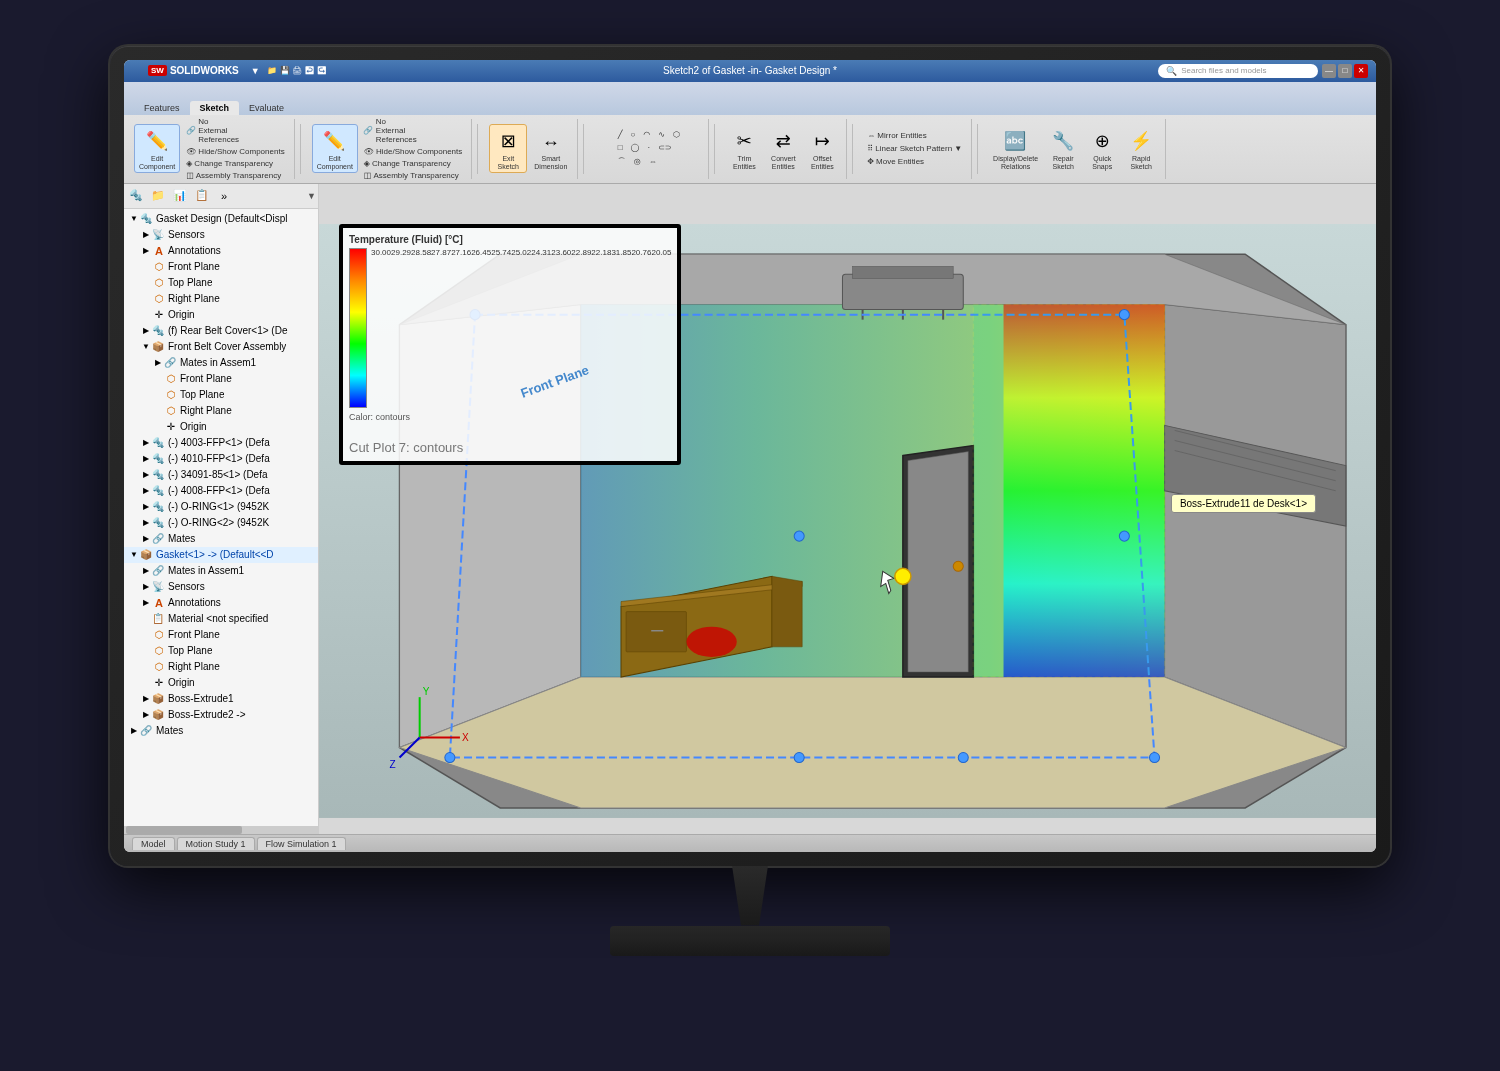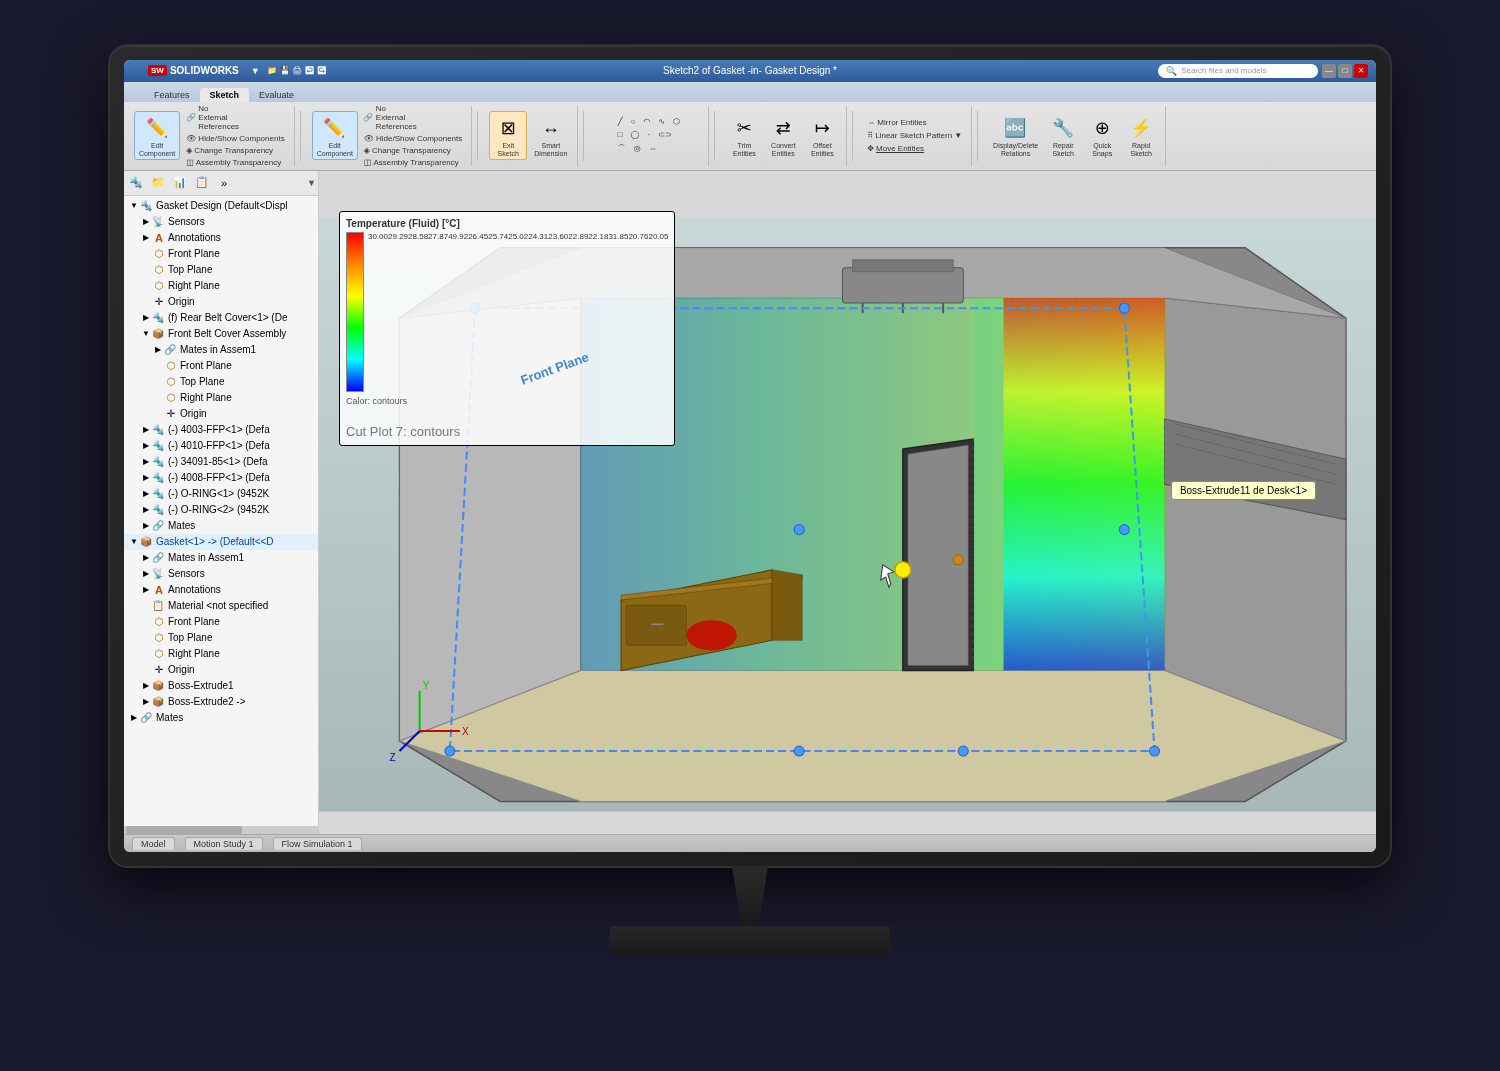--- a/index.html
+++ b/index.html
@@ -134,23 +134,23 @@
     
     .ribbon {
       background: linear-gradient(to bottom, #e8e8e8, #d8d8d8);
       border-bottom: 1px solid #aaa;
       flex-shrink: 0;
     }
 
     .ribbon-tabs {
       display: flex;
       background: linear-gradient(to bottom, #d0d8e8, #b8c8de);
-      height: 20px;
+      height: 33px;
       align-items: flex-end;
-      padding: 0 20px;
+      padding: 0 10px;
     }
 
     .ribbon-tab {
       padding: 2px 10px;
       font-size: 9px;
       cursor: pointer;
       border-radius: 3px 3px 0 0;
       color: #333;
     }
 
@@ -335,21 +335,21 @@
     }
 
     
     .color-legend {
       position: absolute;
       top: 40px;
       left: 20px;
       z-index: 20;
       background: rgba(255,255,255,0.85);
       padding: 6px;
-      border: 1px solid #000000;
+      border: 4px solid #000000;
       border-radius: 3px;
     }
 
     .legend-title {
       font-size: 10px;
       font-weight: bold;
       color: #333;
       margin-bottom: 3px;
     }
 
@@ -411,21 +411,21 @@
       padding: 0 8px;
       font-size: 9px;
       color: #333;
       gap: 8px;
       flex-shrink: 0;
     }
 
     .status-tabs {
       display: flex;
       align-items: center;
-      gap: 10px;
+      gap: 2px;
     }
 
     .status-tab {
       padding: 1px 8px;
       background: #d8d8d8;
       border: 1px solid #aaa;
       border-bottom: none;
       font-size: 9px;
       cursor: pointer;
       border-radius: 3px 3px 0 0;
@@ -638,21 +638,21 @@
                 <span>⇔</span>
                 <span style="font-size:8px;">Mirror Entities</span>
               </div>
               <div class="ribbon-small-btn">
                 <span>⠿</span>
                 <span style="font-size:8px;">Linear Sketch Pattern</span>
                 <span>▼</span>
               </div>
               <div class="ribbon-small-btn">
                 <span>✥</span>
-                <span style="font-size:8px;text-decoration:underline;">Move Entities</span>
+                <span style="font-size:8px;">Move Entities</span>
               </div>
             </div>
           </div>
 
           <div class="ribbon-sep"></div>
 
           <div class="ribbon-group">
             <div class="ribbon-group-items">
               <div class="ribbon-btn">
                 <div class="ribbon-icon">🔤</div>
@@ -898,21 +898,21 @@
 
           <div class="color-legend">
             <div class="legend-title">Temperature (Fluid) [°C]</div>
             <div class="legend-bar-container">
               <div class="legend-bar"></div>
               <div class="legend-labels">
                 <span class="legend-label">30.00</span>
                 <span class="legend-label">29.29</span>
                 <span class="legend-label">28.58</span>
                 <span class="legend-label">27.87</span>
-                <span class="legend-label">49.92</span>
+                <span class="legend-label">27.16</span>
                 <span class="legend-label">26.45</span>
                 <span class="legend-label">25.74</span>
                 <span class="legend-label">25.02</span>
                 <span class="legend-label">24.31</span>
                 <span class="legend-label">23.60</span>
                 <span class="legend-label">22.89</span>
                 <span class="legend-label">22.18</span>
                 <span class="legend-label">31.85</span>
                 <span class="legend-label">20.76</span>
                 <span class="legend-label">20.05</span>

